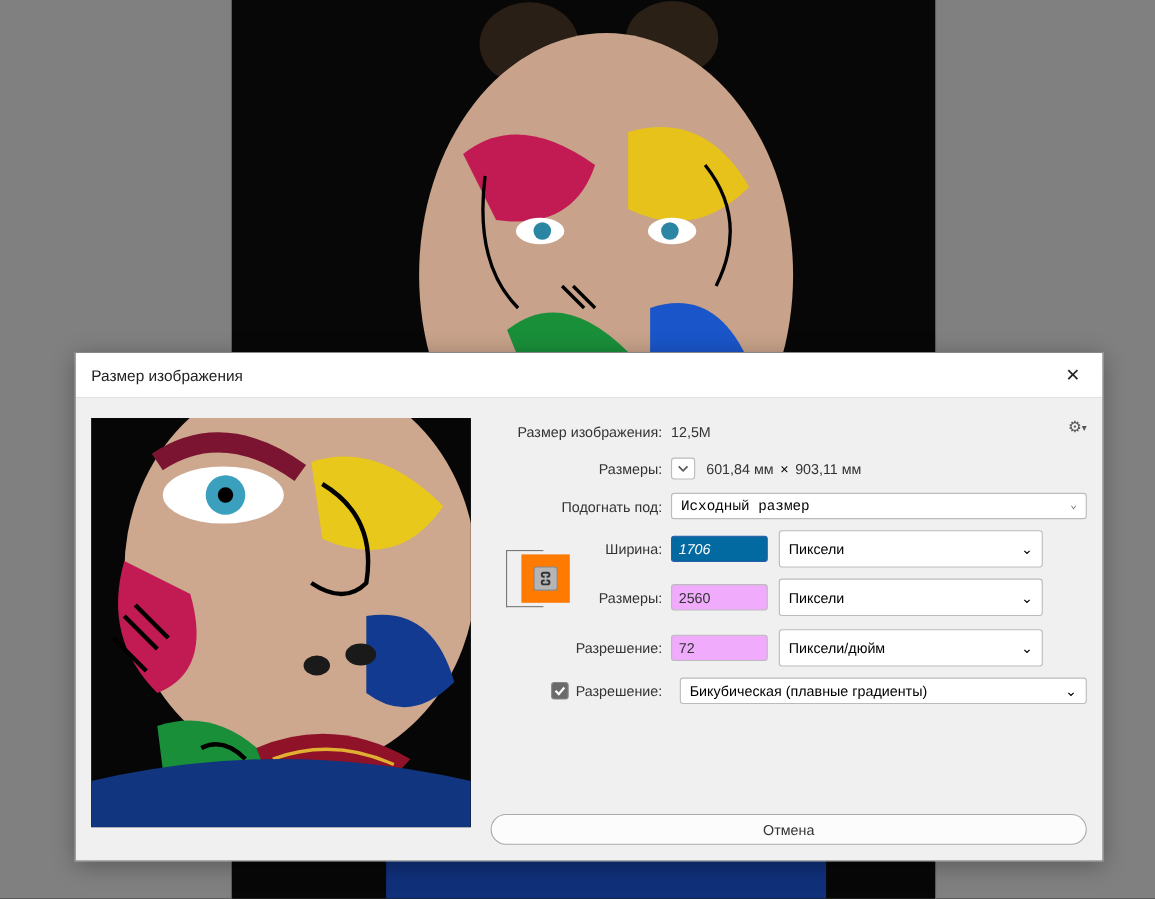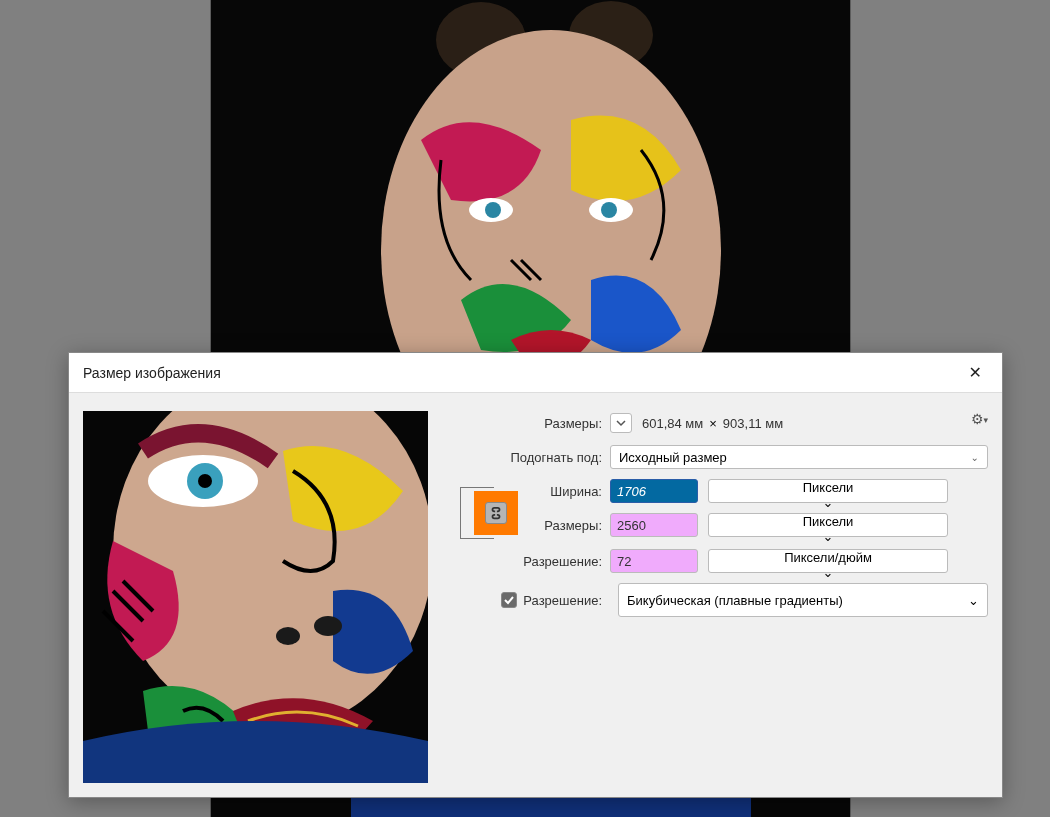--- a/index.html
+++ b/index.html
@@ -27,21 +27,20 @@
     display: block;
   }
   .dialog {
     position: absolute;
     left: 68px;
     top: 320px;
     width: 935px;
     background: #f0f0f0;
     border: 1px solid #888;
     box-shadow: 0 4px 20px rgba(0,0,0,0.3);
-    margin-top: 32px;
   }
   .titlebar {
     display: flex;
     align-items: center;
     justify-content: space-between;
     padding: 8px 14px;
     background: #fff;
     border-bottom: 1px solid #ddd;
   }
   .titlebar-title { font-size: 14px; color: #222; }
@@ -101,20 +100,21 @@
     flex: 1;
     height: 24px;
     border: 1px solid #bbb;
     border-radius: 3px;
     background: #fff;
     display: flex;
     align-items: center;
     padding: 0 8px;
     justify-content: space-between;
     cursor: pointer;
+    font-family: Liberation Mono, monospace;
   }
   .select .chev { font-size: 10px; color: #666; }
   .input {
     width: 88px;
     height: 24px;
     border: 1px solid #bbb;
     border-radius: 3px;
     background: #f0abfc;
     padding: 0 6px;
     color: #333;
@@ -123,25 +123,24 @@
   }
   .input.selected { background: #0369a1; color: #fff; border-color: #2a5da8; font-style: italic; }
   .unit-select {
     width: 240px;
     height: 24px;
     border: 1px solid #bbb;
     border-radius: 3px;
     background: #fff;
     display: flex;
     align-items: center;
-    padding: 0 8px;
+    padding: 16px 8px;
     justify-content: space-between;
     cursor: pointer;
     margin-left: 10px;
-    flex-direction: column;
   }
   .wh-block {
     display: flex;
     align-items: center;
     margin-top: 4px;
   }
   .link-col {
     width: 80px;
     display: flex;
     flex-direction: column;
@@ -207,22 +206,22 @@
     margin-right: 6px;
   }
   .checkbox svg { width: 10px; height: 10px; }
   .resample-select {
     flex: 1;
     height: 24px;
     border: 1px solid #bbb;
     border-radius: 3px;
     background: #fff;
     display: flex;
-    align-items: center;
-    padding: 16px 8px;
+    align-items: flex-start;
+    padding: 4px 8px;
     justify-content: space-between;
     cursor: pointer;
     margin-left: 8px;
   }
   .buttons {
     display: flex;
     gap: 16px;
     margin-top: 100px;
     padding-left: 0;
   }
@@ -307,20 +306,24 @@
         <ellipse cx="245" cy="215" rx="14" ry="10" fill="#1a1a1a"></ellipse>
         <ellipse cx="205" cy="225" rx="12" ry="9" fill="#1a1a1a"></ellipse>
 
         <path d="M0 330 Q170 290 345 330 L345 372 L0 372 Z" fill="#11357e"></path>
       </svg>
     </div>
 
     <div class="controls">
       <span class="gear">⚙<span style="font-size:9px;position:relative;top:-1px;">▾</span></span>
 
+      <div class="row">
+        <div class="label">Размер изображения:</div>
+        <div class="value-text">12,5M</div>
+      </div>
 
       <div class="row">
         <div class="label">Размеры:</div>
         <span class="dim-chevron">
           <svg width="10" height="10" viewBox="0 0 10 10">
               <path d="M1 3 L5 7 L9 3" stroke="#555" stroke-width="1.5" fill="none"></path>
             </svg>
         </span>
         <span class="value-text">601,84 мм</span>
         <span class="times-sym">×</span>
@@ -384,16 +387,19 @@
           </span>
           <span>Разрешение:</span>
         </div>
         <div class="resample-select">
           <span>Бикубическая (плавные градиенты)</span>
           <span class="chev">⌄</span>
         </div>
       </div>
 
       <div class="buttons">
+        <div class="btn">
+          <span>Отмена</span>
+        </div>
       </div>
     </div>
   </div>
 </div>
 
 </body></html>

